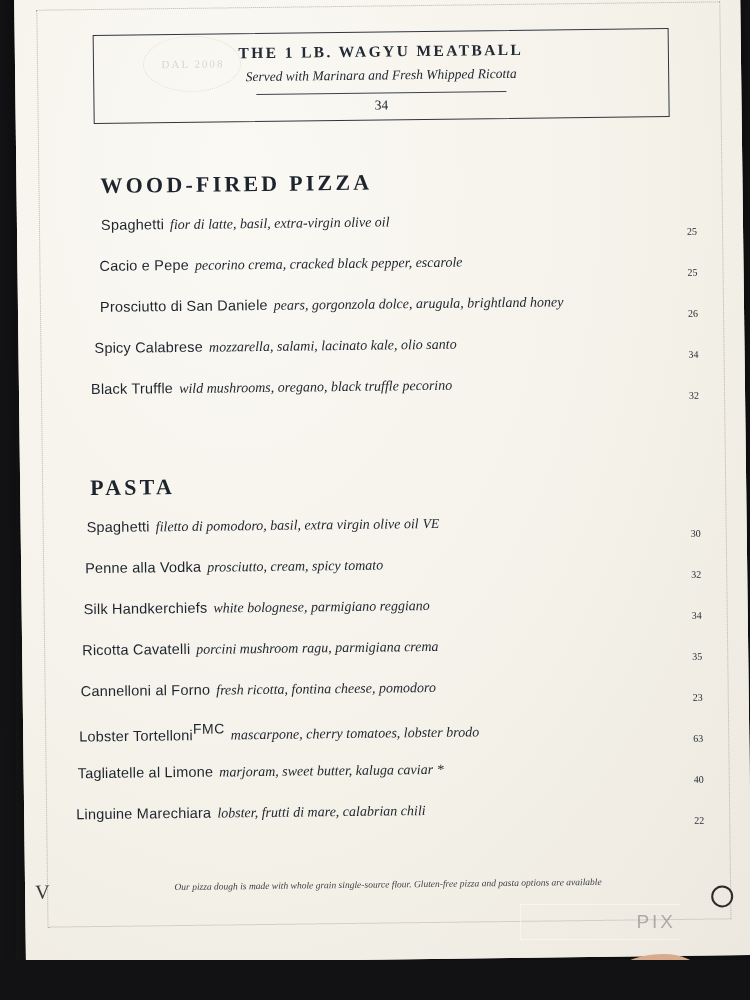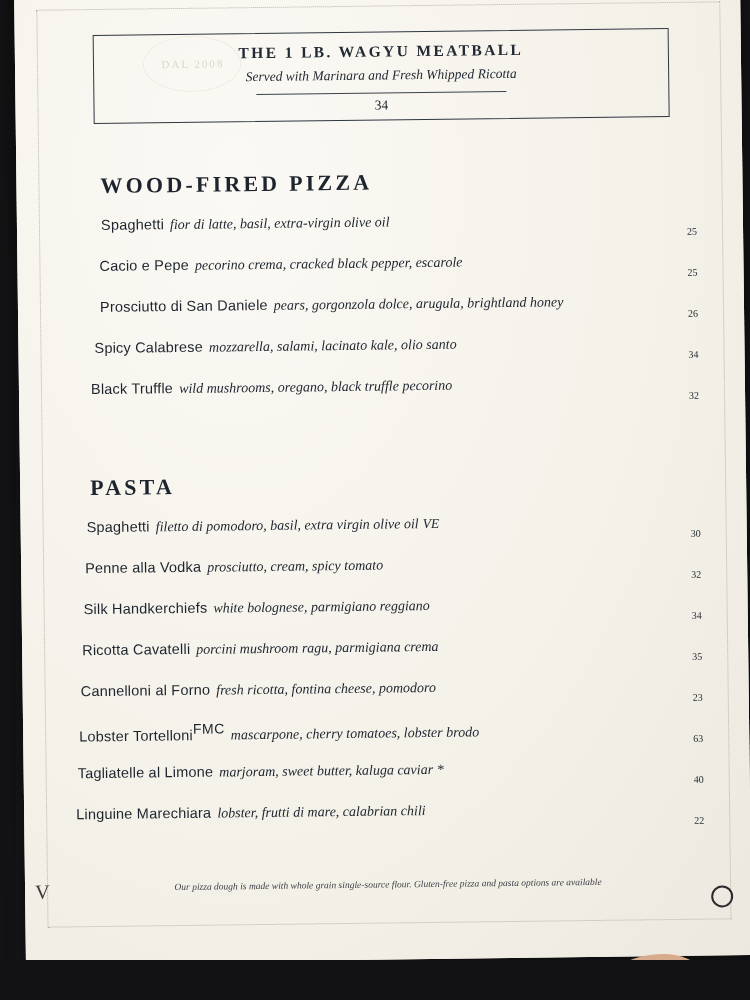--- a/index.html
+++ b/index.html
@@ -399,18 +399,19 @@
           <span class="item-price">22</span>
         </div>
 
       </div>
     </div>
 
     <div class="footnote" style="bottom: 70px;">Our pizza dough is made with whole grain single-source flour. Gluten-free pizza and pasta options are available</div>
 
   </div>
 
+  <div class="watermark">PIX</div>
 
   <div class="finger-shadow"></div>
   <div class="finger"></div>
 
   <div class="edge-bottom"></div>
 </div>
 
 </body></html>

